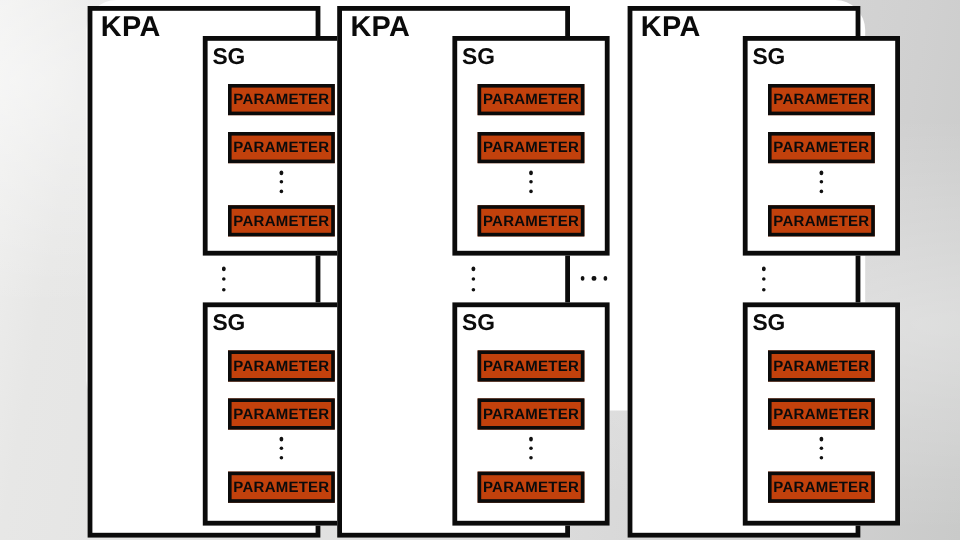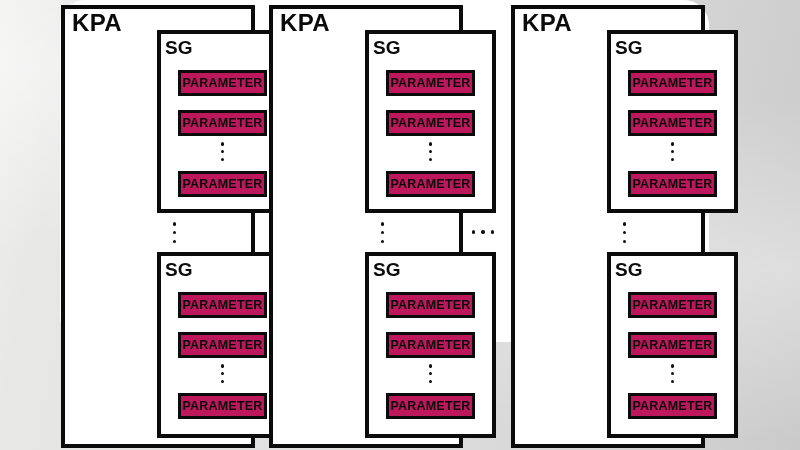--- a/index.html
+++ b/index.html
@@ -9,21 +9,21 @@
     -webkit-font-smoothing:antialiased;
   }
   .stage {
     position:relative; width:800px; height:450px;
     background:
       radial-gradient(ellipse at 97% 60%, rgba(255,255,255,0.35), rgba(255,255,255,0) 45%),
       radial-gradient(ellipse at 2% 15%, rgba(255,255,255,0.45), rgba(255,255,255,0) 35%),
       linear-gradient(100deg, #f0f0ef 0%, #e7e7e6 9%, #dedede 55%, #d0d0d0 88%, #c9cac9 100%);
   }
   .panel {
-    position:absolute; left:60px; top:0; width:649px; height:342px;
+    position:absolute; left:72px; top:0; width:649px; height:342px;
     background:#ffffff;
     border-radius:25px;
   }
   .kpa {
     position:absolute; top:5px; width:194px; height:443px;
     box-sizing:border-box; border:4px solid #0b0b0b; background:#ffffff;
   }
   .kpa-1 { left:1px; }
   .kpa-2 { left:209px; }
   .kpa-3 { left:451px; }
@@ -41,21 +41,21 @@
   .sg-label {
     margin:4px 0 0 4px;
     font-size:19px; font-weight:bold; color:#0b0b0b; line-height:20px;
   }
   .params {
     position:absolute; left:0; right:0; top:36px;
     display:flex; flex-direction:column; align-items:center;
   }
   .param {
     width:89px; height:26px; box-sizing:border-box;
-    border:3px solid #0b0b0b; background:#be185d;
+    border:3px solid #0b0b0b; background:#c2410c;
     display:flex; align-items:center; justify-content:center;
   }
   .param + .param { margin-top:14px; }
   .param span {
     font-size:12.5px; font-weight:bold; color:#0b0b0b; letter-spacing:0.2px;
     white-space:nowrap;
   }
   .vdots {
     height:19px; margin:6px 0 10px;
     display:flex; flex-direction:column; justify-content:space-between; align-items:center;

